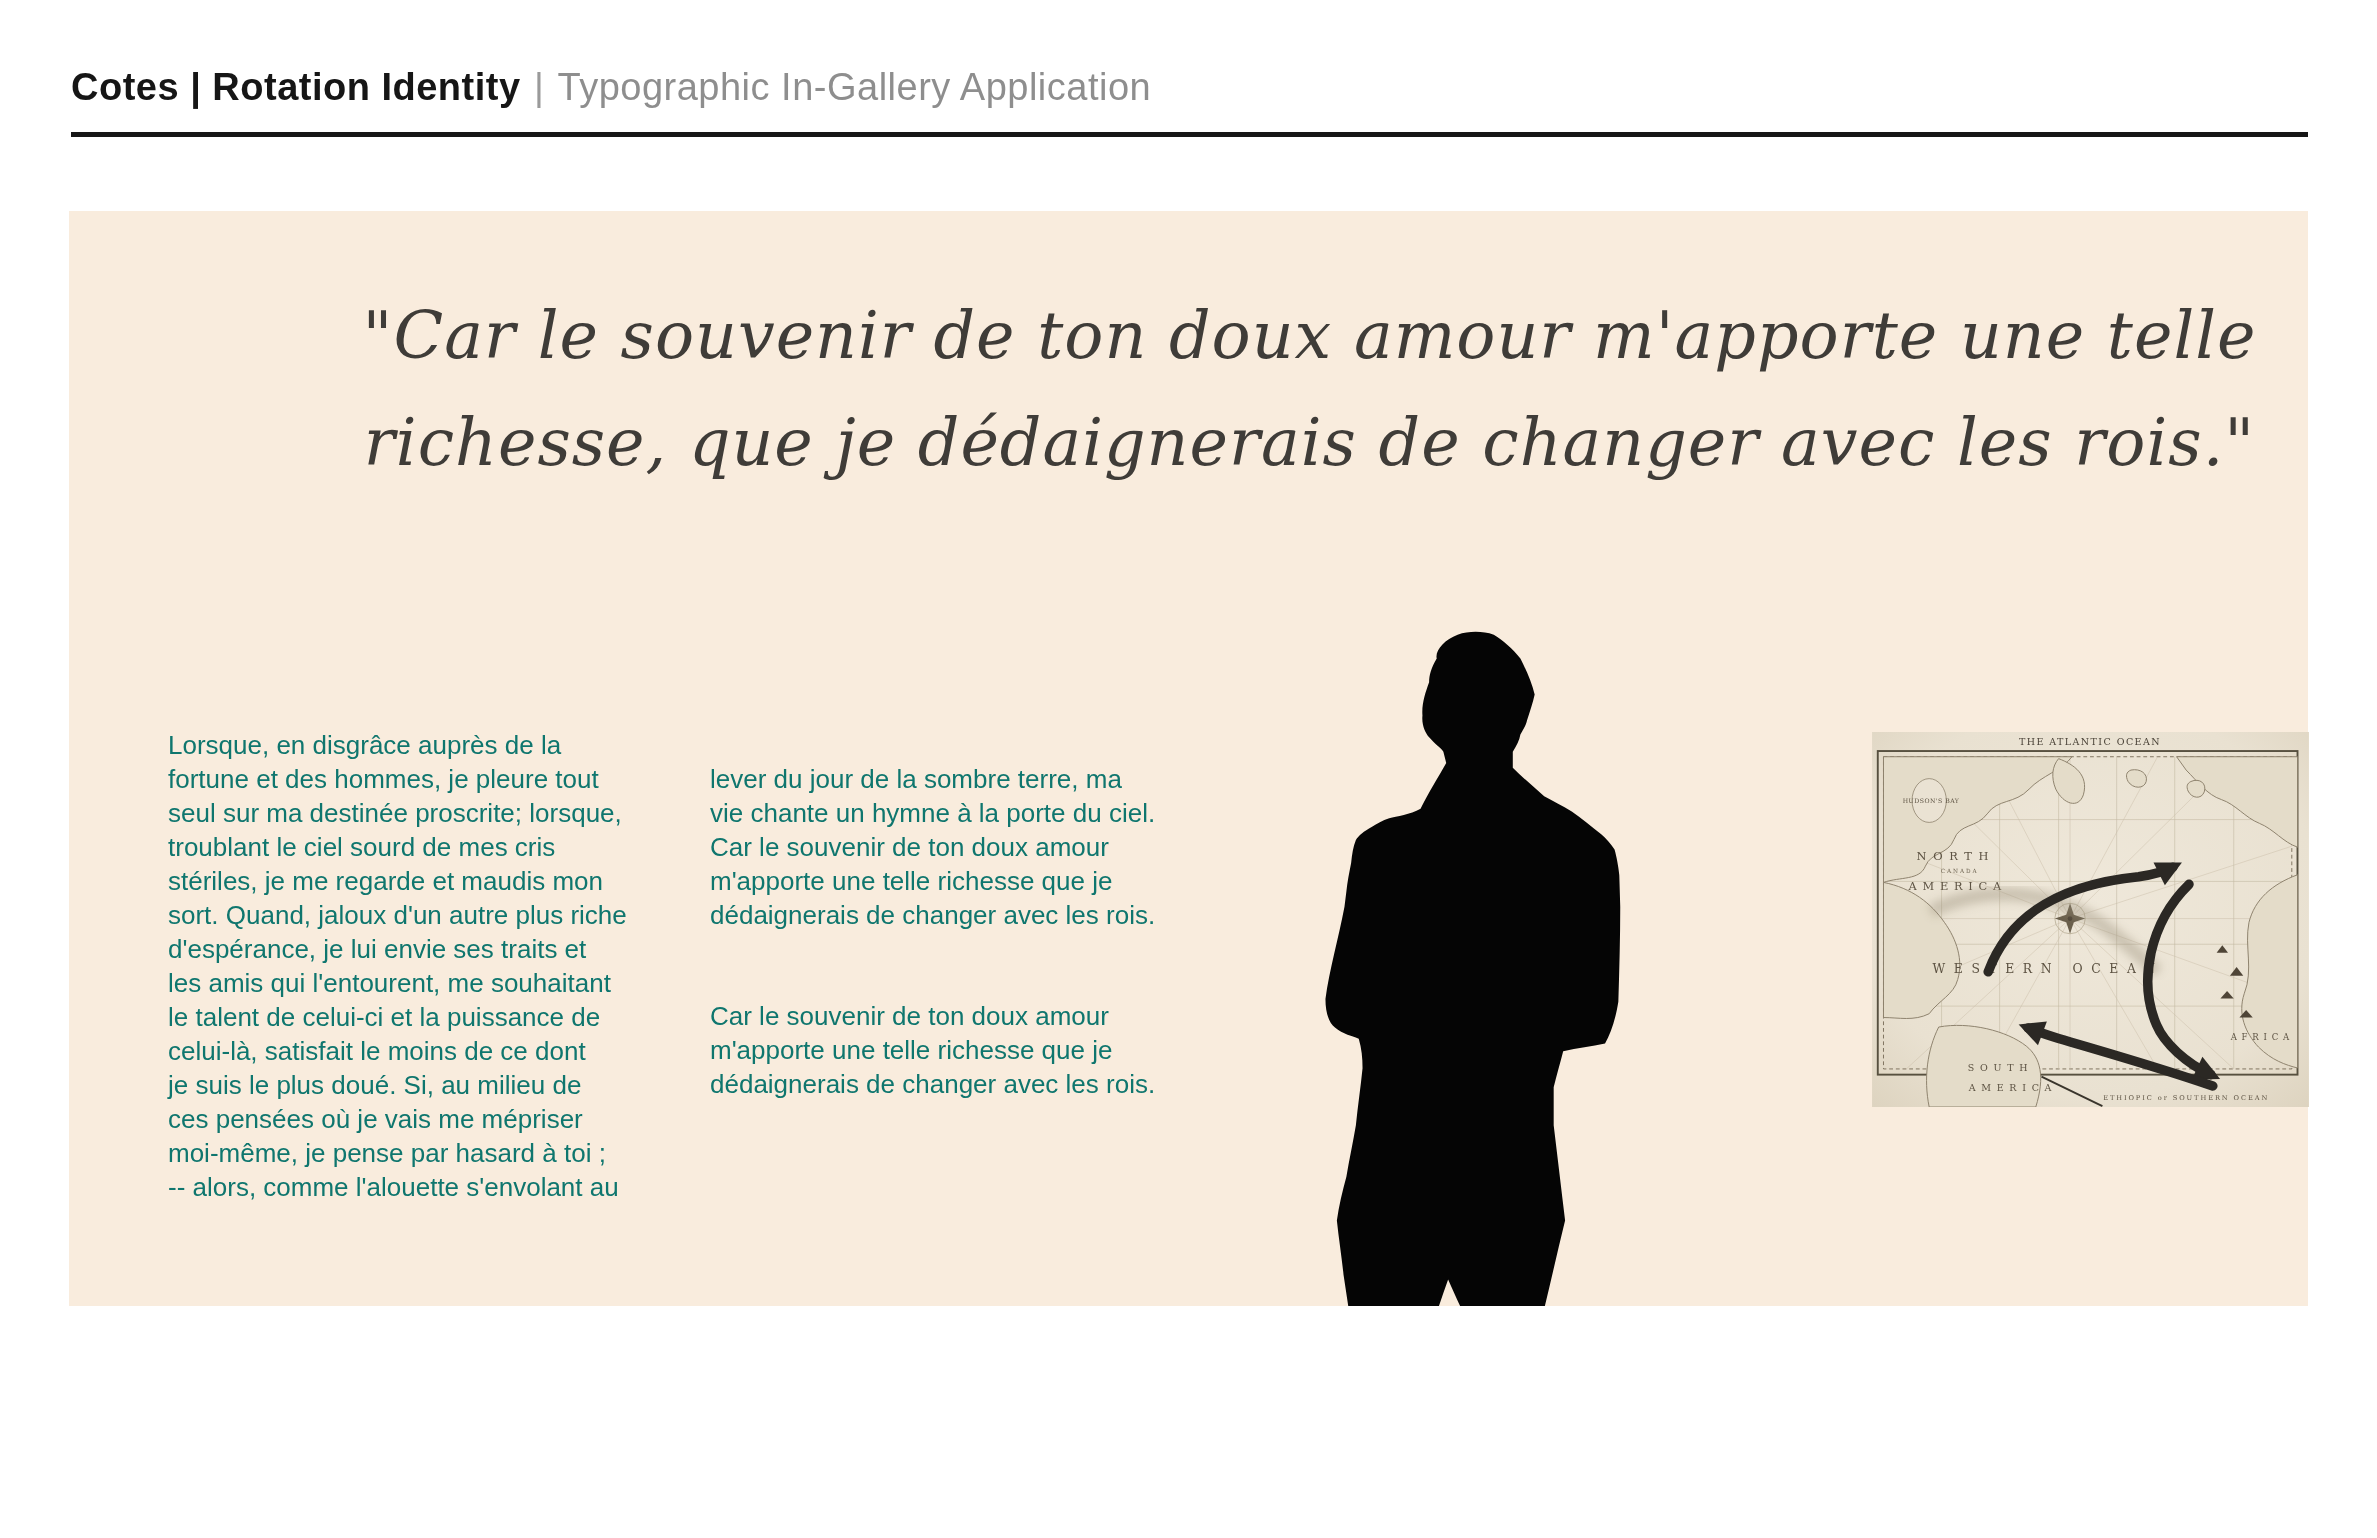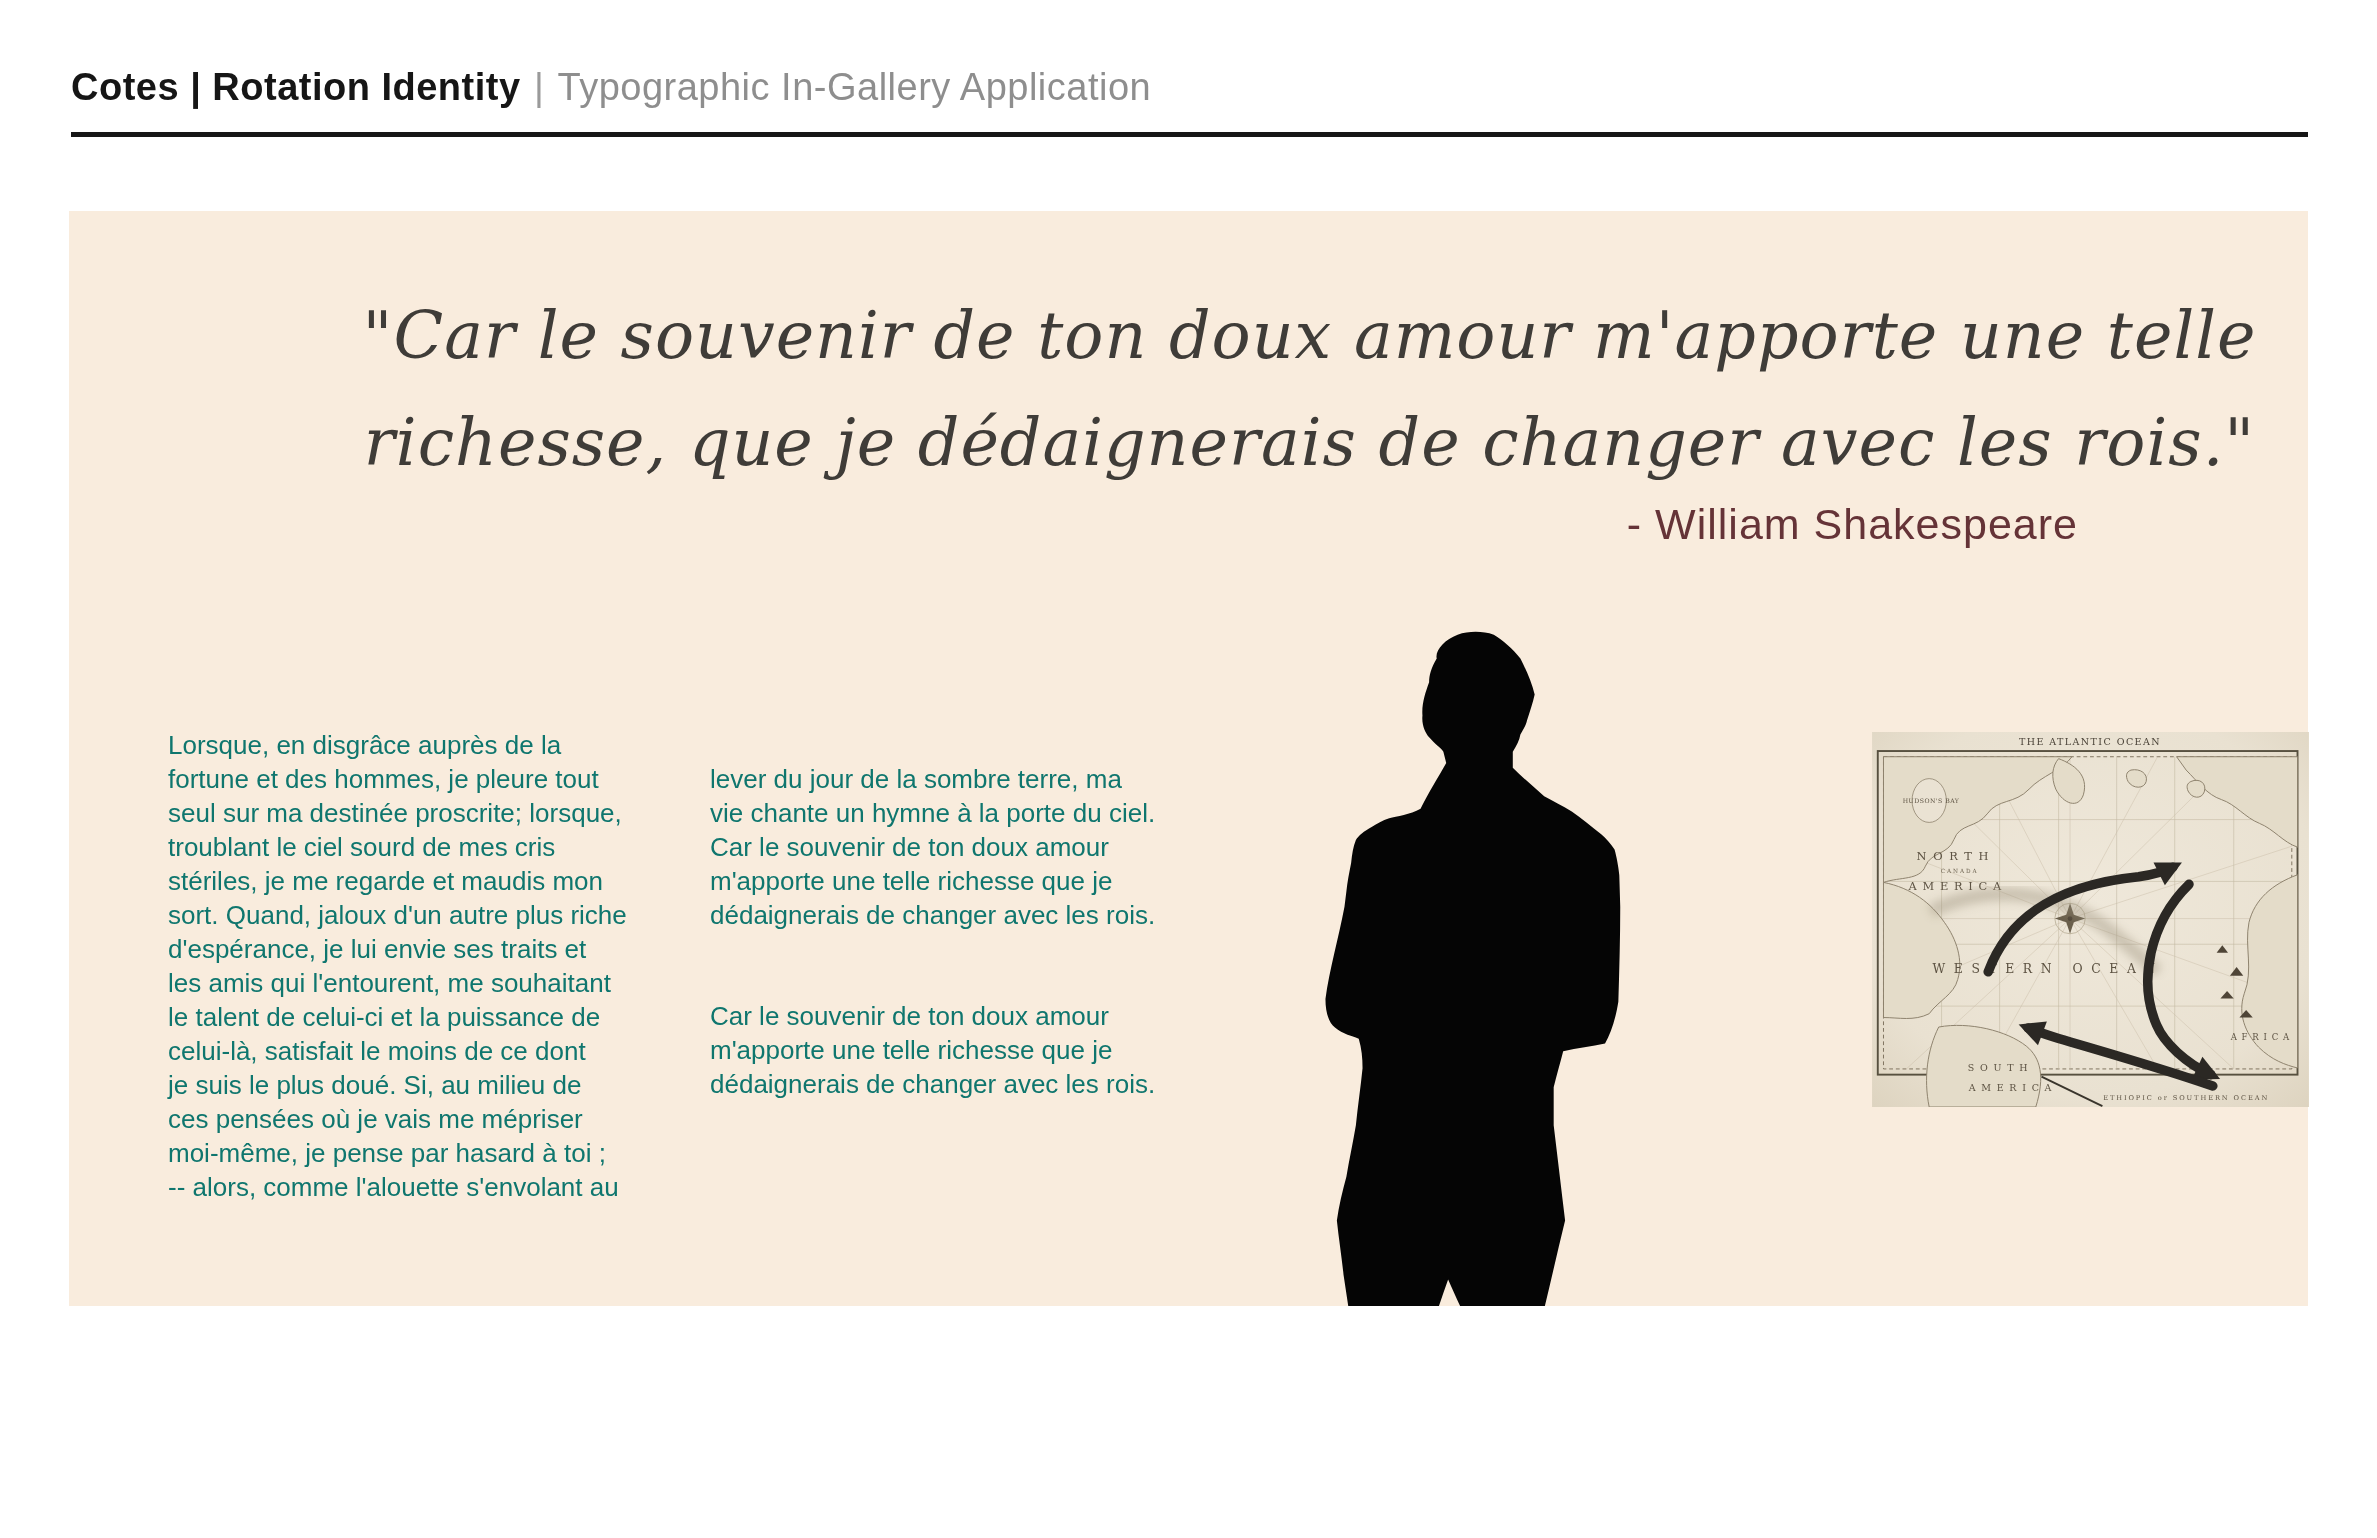--- a/index.html
+++ b/index.html
@@ -50,21 +50,20 @@
     <span class="brand">Cotes | Rotation Identity</span><span class="sep">|</span><span class="subtitle">Typographic In-Gallery Application</span>
   </div>
   <div class="divider"></div>
 
   <div class="panel"></div>
 
   <div class="quote">
     <div>"Car le souvenir de ton doux amour m'apporte une telle</div>
     <div>richesse, que je dédaignerais de changer avec les rois."</div>
   </div>
-  <div class="attribution">- William Shakespeare</div>
 
 
   <div class="column col-left">Lorsque, en disgrâce auprès de la
 fortune et des hommes, je pleure tout
 seul sur ma destinée proscrite; lorsque,
 troublant le ciel sourd de mes cris
 stériles, je me regarde et maudis mon
 sort. Quand, jaloux d'un autre plus riche
 d'espérance, je lui envie ses traits et
 les amis qui l'entourent, me souhaitant

